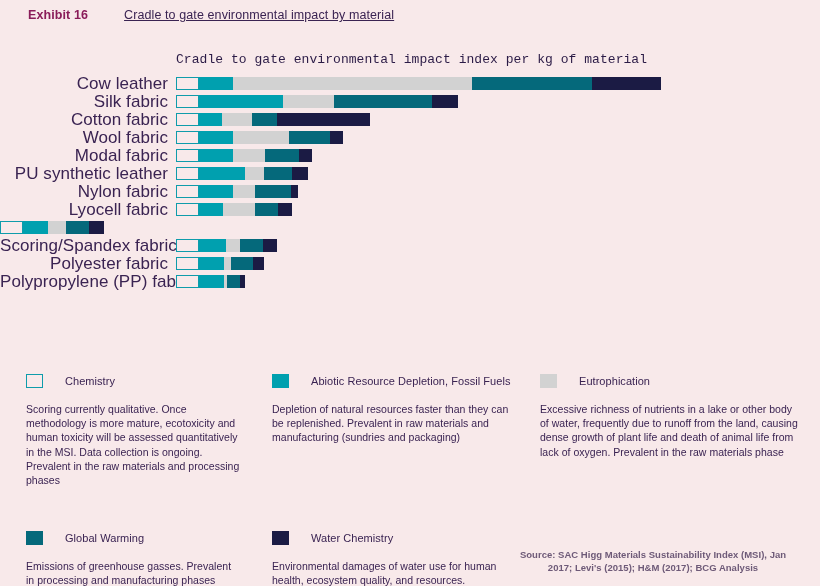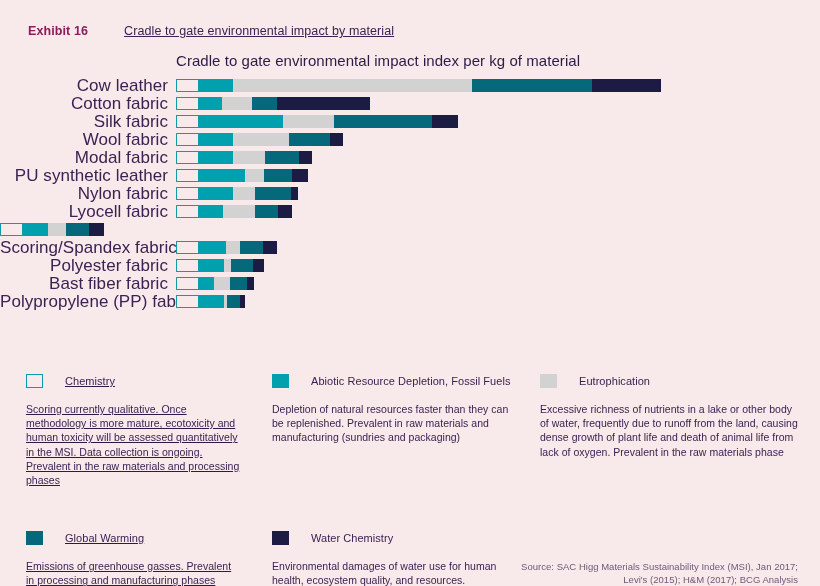--- a/index.html
+++ b/index.html
@@ -13,21 +13,21 @@
     font-family: "Liberation Sans", sans-serif;
     color: #2B1B46;
     overflow: hidden;
     position: relative;
   }
 
   
   .exhibit-header {
     position: absolute;
     left: 28px;
-    top: 24px;
+    top: 8px;
     display: flex;
     align-items: baseline;
   }
   .exhibit-number {
     font-size: 12.5px;
     font-weight: bold;
     color: #8A1D5A;
     letter-spacing: .1px;
   }
   .exhibit-title {
@@ -39,25 +39,26 @@
   }
 
   
   .chart-wrap {
     position: absolute;
     left: 0;
     top: 52px;
     width: 820px;
   }
   .chart-title {
-    font-size: 15px;
+    font-size: 13px;
     color: #2B1B46;
     margin-left: 176px;
     margin-bottom: 10px;
     letter-spacing: .05px;
+    font-family: Liberation Mono, monospace;
   }
   .rows {
     display: flex;
     flex-direction: column;
     gap: 5px;
   }
   .row {
     display: flex;
     align-items: center;
     height: 13px;
@@ -97,21 +98,21 @@
     width: 820px;
   }
   .legend-row {
     display: flex;
   }
   .legend-row.second { margin-top: 44px; }
   .legend-col {
     box-sizing: border-box;
     padding-right: 22px;
   }
-  .legend-col.c1 { width: 264px; padding-left: 26px; text-decoration: underline; }
+  .legend-col.c1 { width: 264px; padding-left: 26px; }
   .legend-col.c2 { width: 268px; padding-left: 8px; }
   .legend-col.c3 { width: 288px; padding-left: 8px; }
   .legend-head {
     display: flex;
     align-items: center;
     margin-bottom: 14px;
   }
   .swatch {
     width: 17px;
     height: 14px;
@@ -134,27 +135,28 @@
     font-size: 10.5px;
     line-height: 14.2px;
     color: #3A2352;
     letter-spacing: .02px;
   }
 
   
   .source {
     position: absolute;
     right: 22px;
-    bottom: 0;
+    bottom: 12px;
     width: 290px;
-    text-align: right;
+    text-align: center;
     font-size: 9.5px;
     line-height: 13px;
     color: #6E5A78;
     letter-spacing: .02px;
+    font-weight: bold;
   }
 </style>
 </head>
 <body>
 
 <div class="exhibit-header">
   <span class="exhibit-number">Exhibit 16</span>
   <span class="exhibit-title">Cradle to gate environmental impact by material</span>
 </div>
 
@@ -165,40 +167,40 @@
         <div class="row-label">Cow leather</div>
         <div class="bar">
           <div class="seg seg-chemistry" style="width: 23.42px;"></div>
           <div class="seg seg-abiotic" style="width: 34.04px;"></div>
           <div class="seg seg-eutro" style="width: 239px;"></div>
           <div class="seg seg-global" style="width: 119.32px;"></div>
           <div class="seg seg-water" style="width: 69.54px;"></div>
         </div>
       </div>
       <div class="row">
+        <div class="row-label">Silk fabric</div>
+        <div class="bar">
+          <div class="seg seg-chemistry" style="width: 23.42px;"></div>
+          <div class="seg seg-abiotic" style="width: 83.81px;"></div>
+          <div class="seg seg-eutro" style="width: 50.51px;"></div>
+          <div class="seg seg-global" style="width: 98.45px;"></div>
+          <div class="seg seg-water" style="width: 26.35px;"></div>
+        </div>
+      </div>
+      <div class="row">
         <div class="row-label">Cotton fabric</div>
         <div class="bar">
           <div class="seg seg-chemistry" style="width: 23.42px;"></div>
           <div class="seg seg-abiotic" style="width: 22.69px;"></div>
           <div class="seg seg-eutro" style="width: 29.65px;"></div>
           <div class="seg seg-global" style="width: 24.89px;"></div>
           <div class="seg seg-water" style="width: 92.96px;"></div>
         </div>
       </div>
       <div class="row">
-        <div class="row-label">Silk fabric</div>
-        <div class="bar">
-          <div class="seg seg-chemistry" style="width: 23.42px;"></div>
-          <div class="seg seg-abiotic" style="width: 83.81px;"></div>
-          <div class="seg seg-eutro" style="width: 50.51px;"></div>
-          <div class="seg seg-global" style="width: 98.45px;"></div>
-          <div class="seg seg-water" style="width: 26.35px;"></div>
-        </div>
-      </div>
-      <div class="row">
         <div class="row-label">Wool fabric</div>
         <div class="bar">
           <div class="seg seg-chemistry" style="width: 23.42px;"></div>
           <div class="seg seg-abiotic" style="width: 33.31px;"></div>
           <div class="seg seg-eutro" style="width: 56.73px;"></div>
           <div class="seg seg-global" style="width: 40.99px;"></div>
           <div class="seg seg-water" style="width: 12.81px;"></div>
         </div>
       </div>
       <div class="row">
@@ -264,30 +266,20 @@
         <div class="row-label">Polyester fabric</div>
         <div class="bar">
           <div class="seg seg-chemistry" style="width: 23.42px;"></div>
           <div class="seg seg-abiotic" style="width: 24.89px;"></div>
           <div class="seg seg-eutro" style="width: 6.95px;"></div>
           <div class="seg seg-global" style="width: 21.96px;"></div>
           <div class="seg seg-water" style="width: 10.61px;"></div>
         </div>
       </div>
       <div class="row">
-        <div class="row-label">Bast fiber fabric</div>
-        <div class="bar">
-          <div class="seg seg-chemistry" style="width: 23.42px;"></div>
-          <div class="seg seg-abiotic" style="width: 14.27px;"></div>
-          <div class="seg seg-eutro" style="width: 16.47px;"></div>
-          <div class="seg seg-global" style="width: 16.47px;"></div>
-          <div class="seg seg-water" style="width: 6.95px;"></div>
-        </div>
-      </div>
-      <div class="row">
         <div class="row-label">Polypropylene (PP) fabric</div>
         <div class="bar">
           <div class="seg seg-chemistry" style="width: 23.42px;"></div>
           <div class="seg seg-abiotic" style="width: 24.16px;"></div>
           <div class="seg seg-eutro" style="width: 3.66px;"></div>
           <div class="seg seg-global" style="width: 12.81px;"></div>
           <div class="seg seg-water" style="width: 5.12px;"></div>
         </div>
       </div>
     </div>

